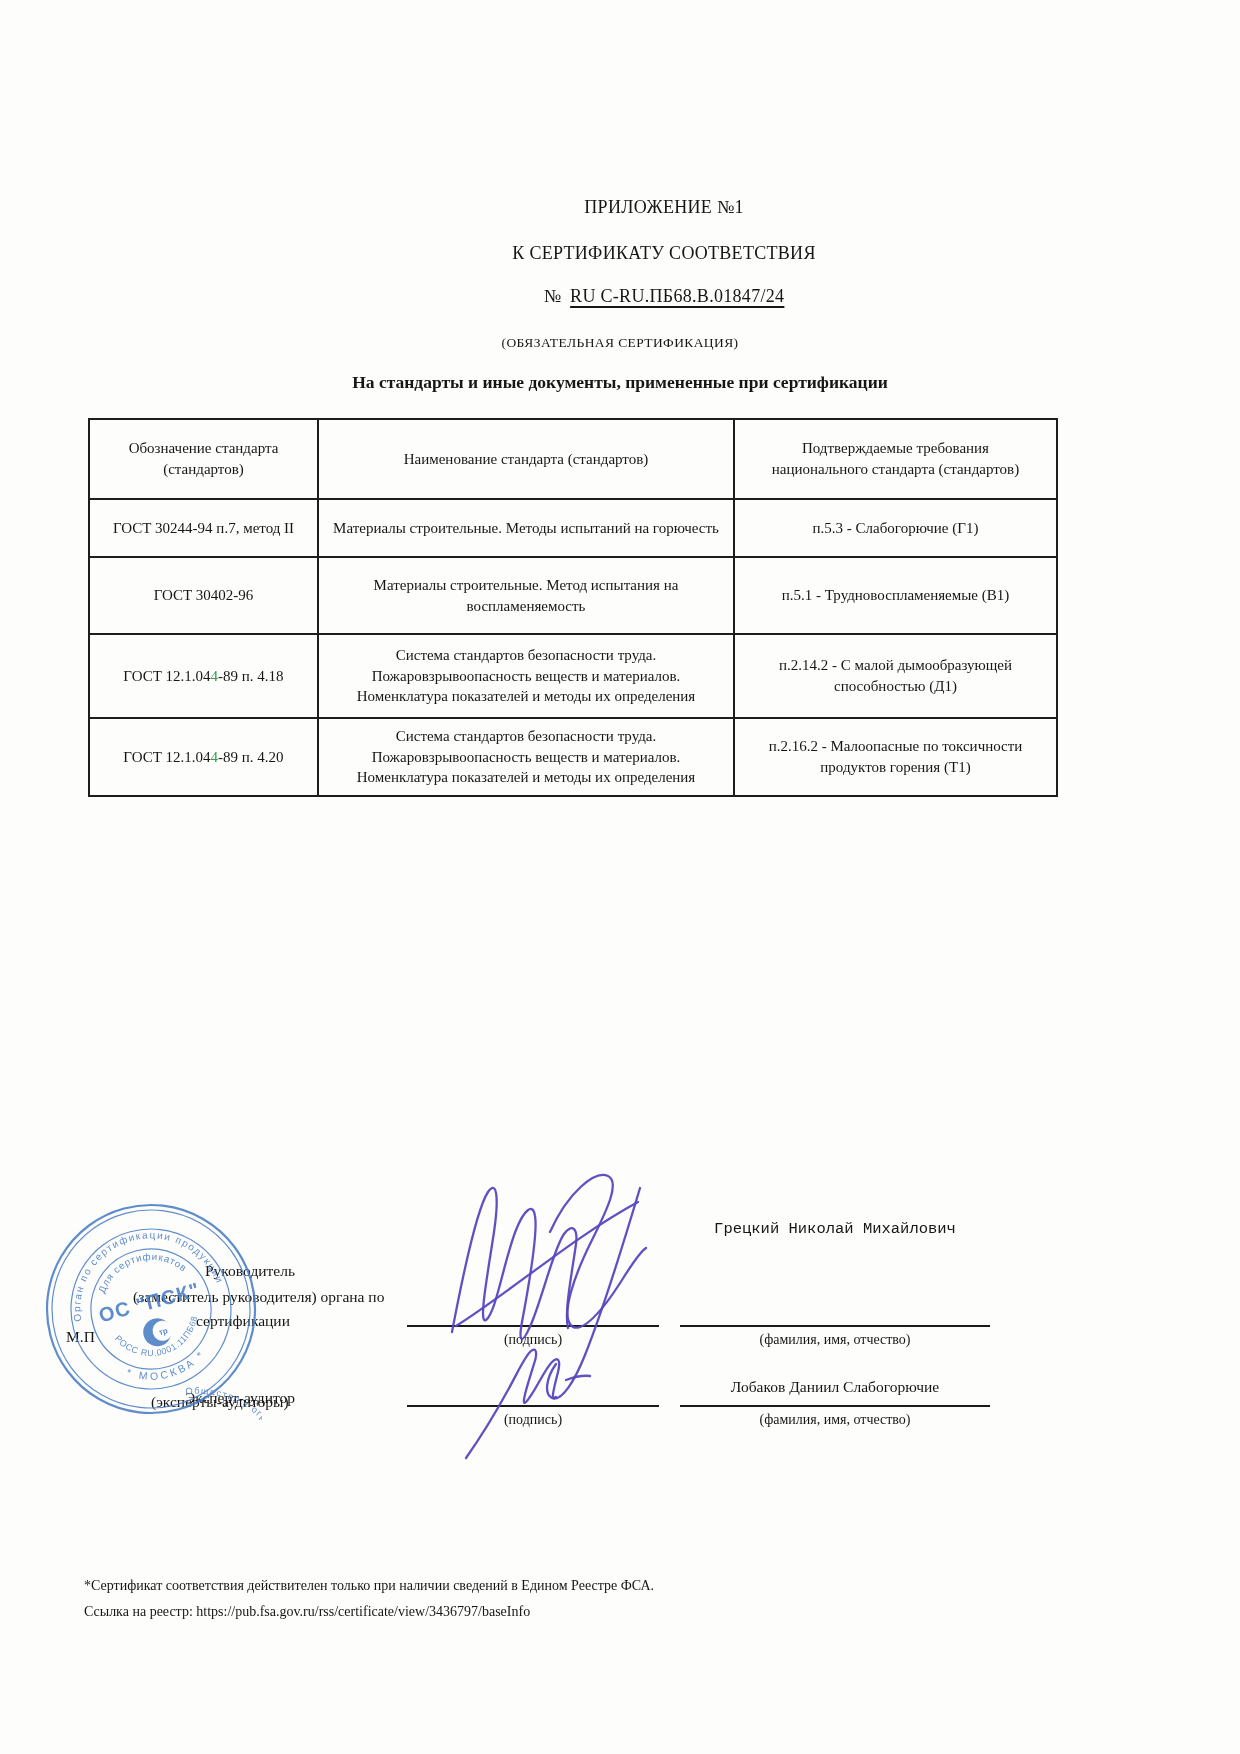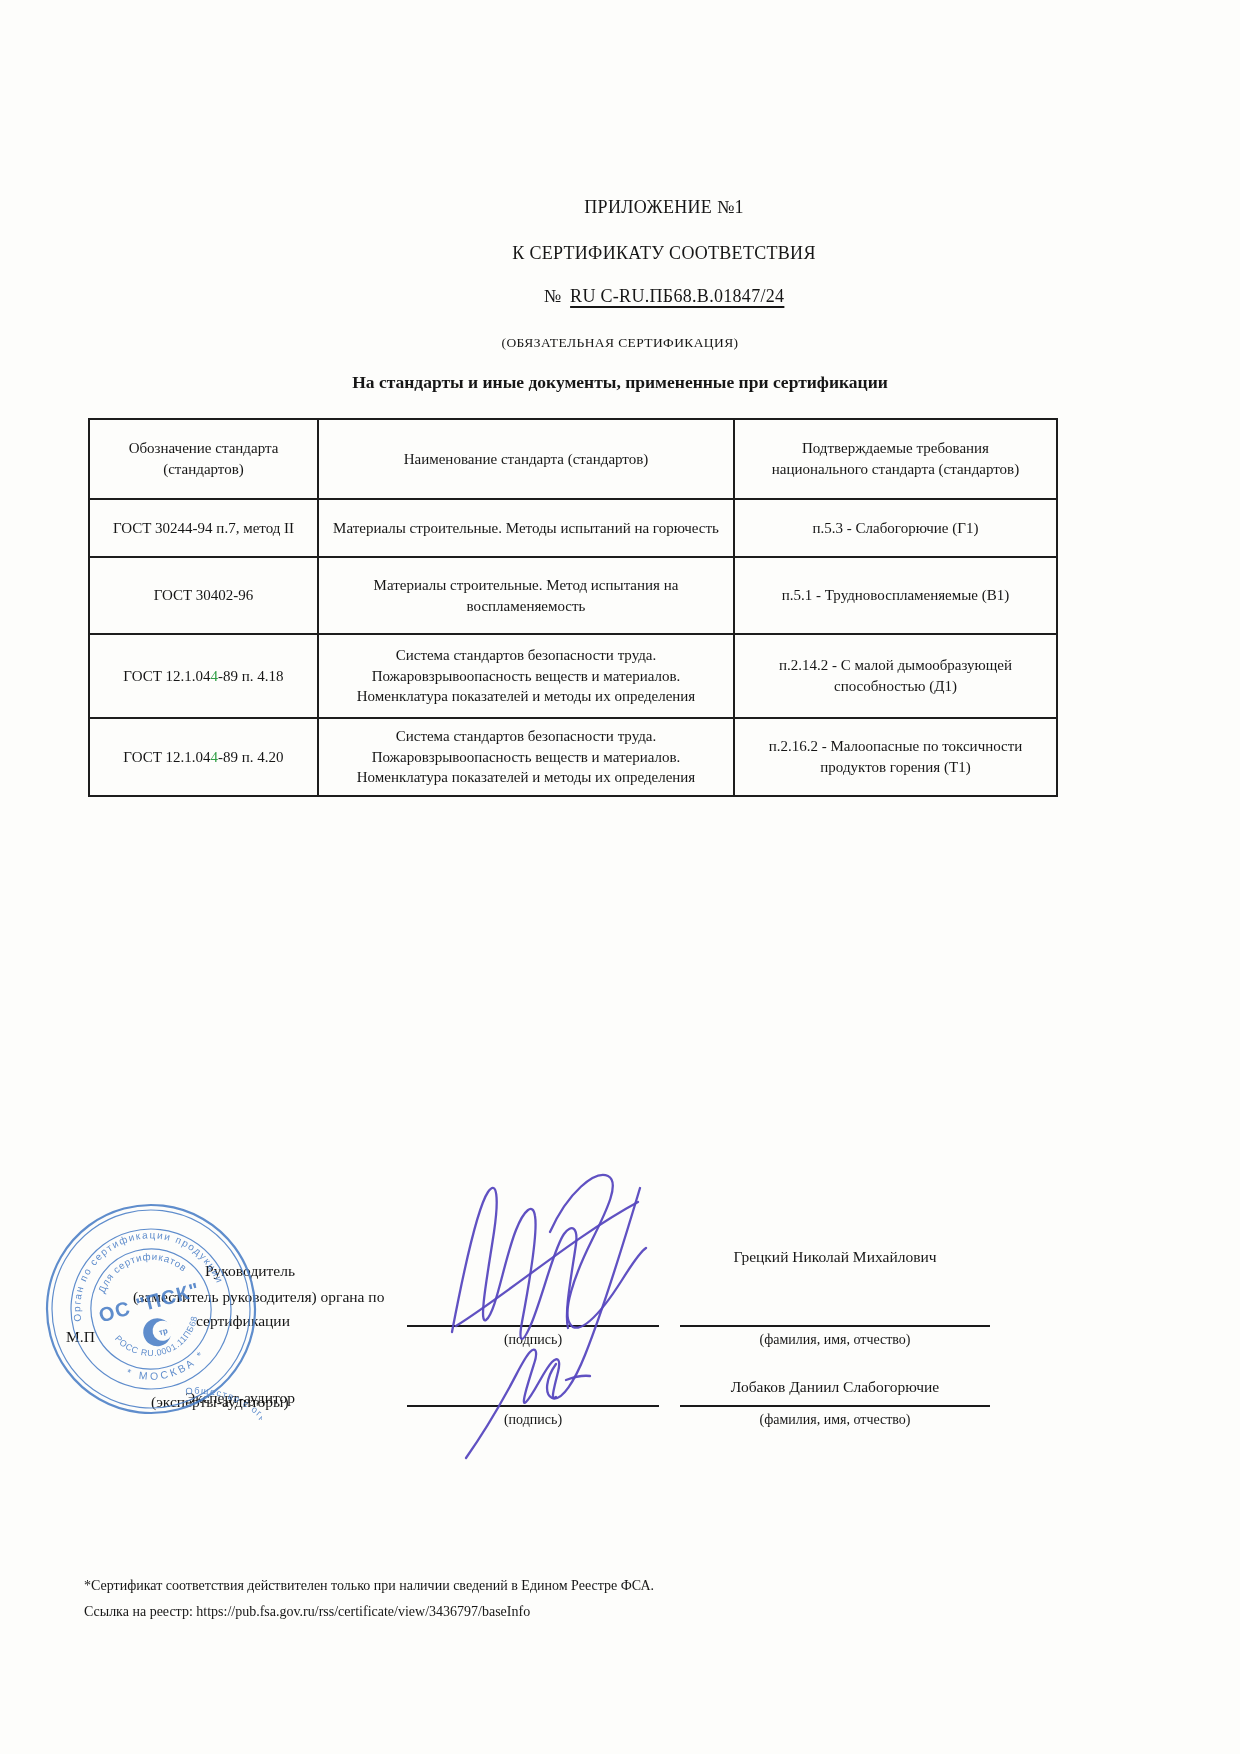--- a/index.html
+++ b/index.html
@@ -87,21 +87,21 @@
 
   <div class="sigtext" style="left:205px;top:1262px;">Руководитель</div>
   <div class="sigtext" style="left:133px;top:1288px;">(заместитель руководителя) органа по</div>
   <div class="sigtext" style="left:196px;top:1312px;">сертификации</div>
   <div class="sigtext" style="left:66px;top:1328px;">М.П</div>
   <div class="sigtext" style="left:185px;top:1353px;margin-top:36px;">Эксперт-аудитор</div>
   <div class="sigtext" style="left:151px;top:1393px;">(эксперты-аудиторы)</div>
 
   <div class="sline" style="left:407px;top:1325px;width:252px;"></div>
   <div class="scap" style="left:407px;top:1332px;width:252px;">(подпись)</div>
-  <div class="sname" style="left:680px;top:1248px;width:310px;">Грецкий Николай Михайлович</div>
+  <div class="sname" style="left:680px;top:1220px;width:310px;font-family:Liberation Mono, monospace;">Грецкий Николай Михайлович</div>
   <div class="sline" style="left:680px;top:1325px;width:310px;"></div>
   <div class="scap" style="left:680px;top:1332px;width:310px;">(фамилия, имя, отчество)</div>
 
   <div class="sline" style="left:407px;top:1405px;width:252px;"></div>
   <div class="scap" style="left:407px;top:1412px;width:252px;">(подпись)</div>
   <div class="sname" style="left:680px;top:1378px;width:310px;">Лобаков Даниил Слабогорючие</div>
   <div class="sline" style="left:680px;top:1405px;width:310px;"></div>
   <div class="scap" style="left:680px;top:1412px;width:310px;">(фамилия, имя, отчество)</div>
 
   <svg class="stamp" width="222" height="222" viewBox="-111 -111 222 222">

